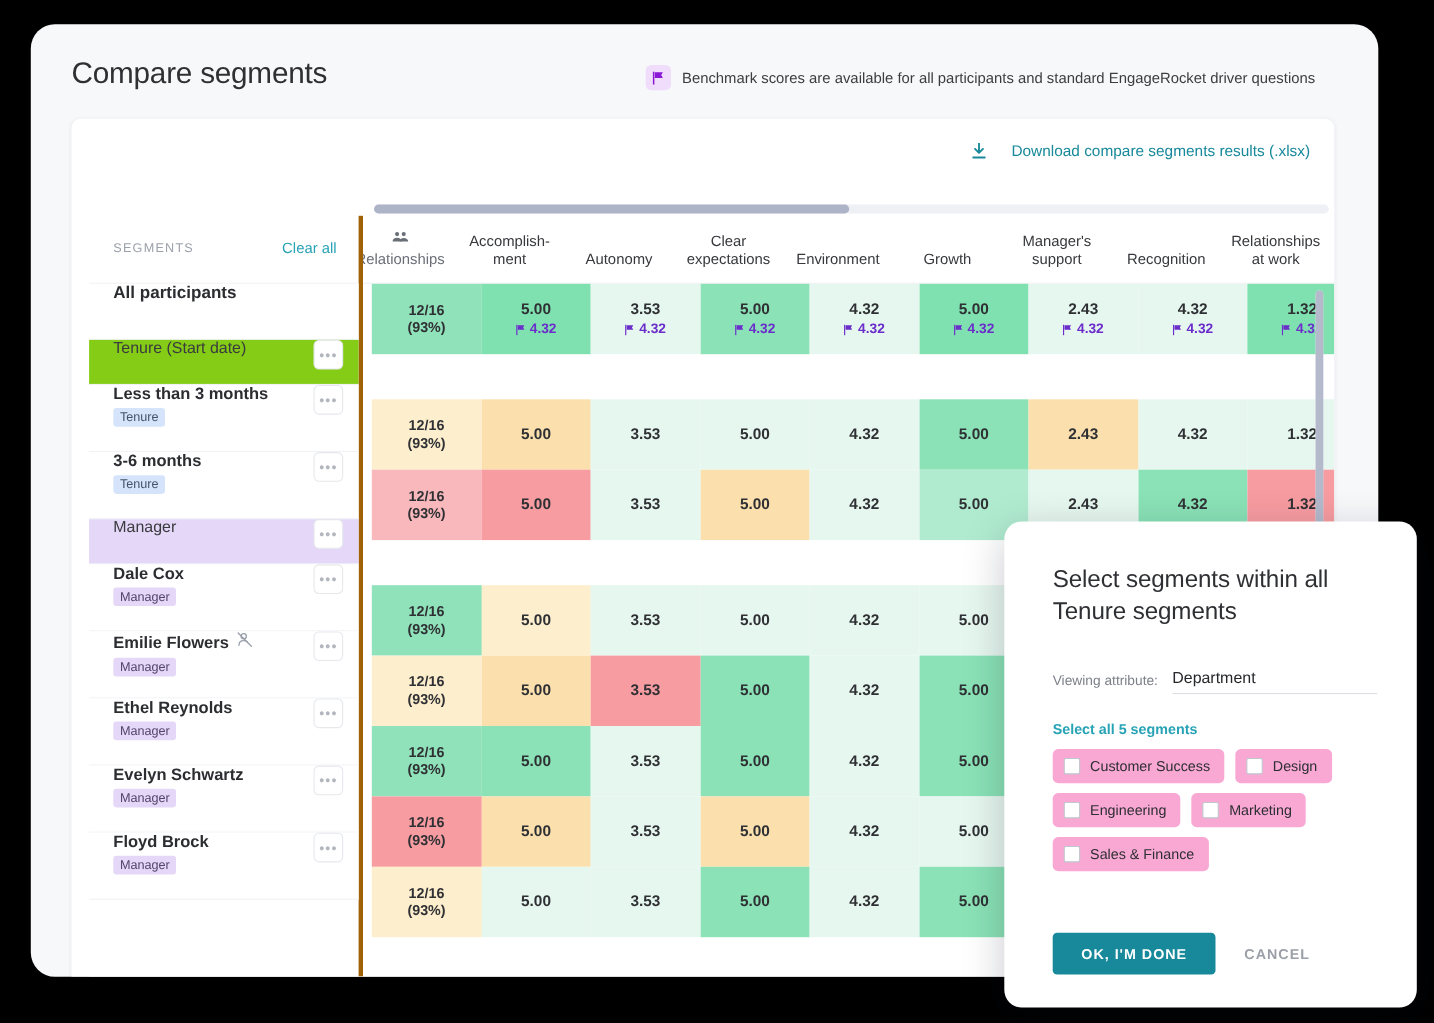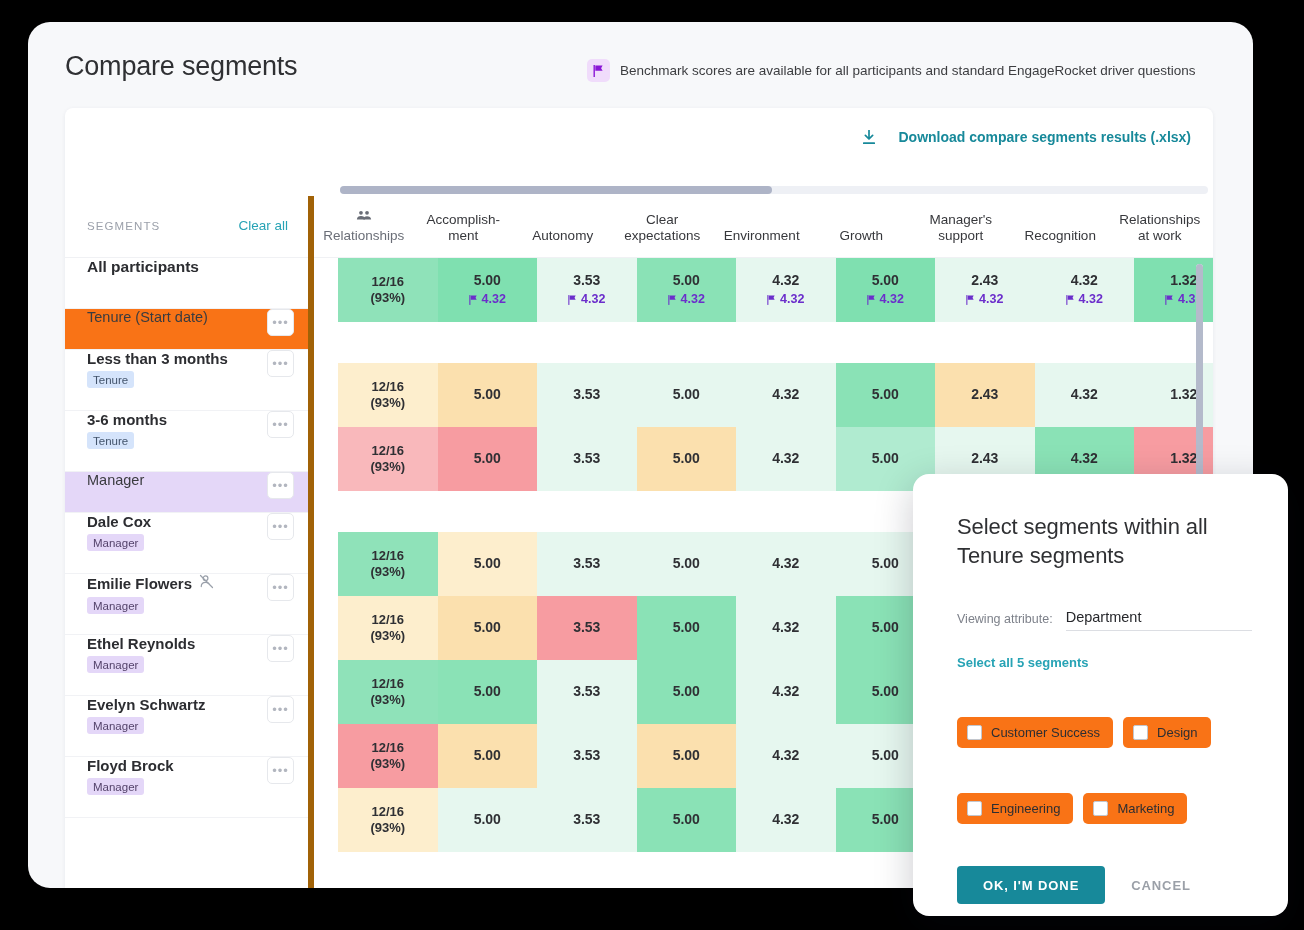--- a/index.html
+++ b/index.html
@@ -57,21 +57,21 @@
     background: #17899a; color: #ffffff;
     border: none; border-radius: 4px;
     padding: 0 18px; height: 35px;
     font-size: 13.5px; font-weight: 600;
     font-family: inherit; cursor: pointer;
     letter-spacing: .1px;
   }
   #download-link {
     position: absolute; right: 22px; top: 21px;
     display: flex; align-items: center; gap: 22px;
-    color: #17899a; font-size: 14px; font-weight: 700;
+    color: #17899a; font-size: 14px; font-weight: 400;
     text-decoration: none; cursor: pointer;
   }
 
   
   #hscroll-track {
     position: absolute; left: 275px; top: 78px;
     width: 868px; height: 8px;
     background: #eef0f5; border-radius: 4px;
   }
   #hscroll-thumb {
@@ -82,25 +82,25 @@
 
   
   #table-region {
     position: absolute; left: 0; top: 88px;
     width: 1148px; height: 692px;
     overflow: hidden;
   }
 
   
   #segments-col {
-    position: absolute; left: 0; top: 0;
+    position: absolute; left: 16px; top: 0;
     width: 249px; height: 692px;
     background: #ffffff;
     z-index: 5;
-    border-right: 6px solid #a16207;
+    border-right: 4px solid #a16207;
   }
   #segments-head {
     height: 62px; position: relative;
     border-bottom: 1px solid #f0f1f4;
   }
   #segments-head-label {
     position: absolute; left: 22px; top: 24px;
     font-size: 11.5px; letter-spacing: 1.1px;
     color: #9ba0aa; font-weight: 400;
   }
@@ -110,21 +110,21 @@
     cursor: pointer;
   }
 
   .seg-row {
     position: relative;
     display: flex; 
     padding-left: 22px; padding-right: 14px;
     border-bottom: 1px solid #f1f2f5;
   }
   .seg-row.type-all       { height: 51px; background: #ffffff; }
-  .seg-row.type-group-t   { height: 41px; background: #f97316; }
+  .seg-row.type-group-t   { height: 41px; background: #84cc16; }
   .seg-row.type-group-m   { height: 41px; background: #e4d7f8; }
   .seg-row.type-item      { height: 61px; background: #ffffff; }
 
   .seg-label-wrap { display: flex; flex-direction: column; gap: 4px; flex: 1; min-width: 0;}
   .seg-name-line { display: flex; align-items: center; gap: 7px; }
   .seg-name {
     font-size: 15px; color: #2c2d31; font-weight: 600;
   }
   .seg-row.type-all .seg-name { font-size: 15.5px; }
   .seg-row.type-group-t .seg-name,
@@ -226,30 +226,30 @@
   #select-all-link {
     position: absolute; left: 44px; top: 181px;
     font-size: 13px; color: #27a3b5; font-weight: 600; cursor: pointer;
   }
   #segment-chips {
     position: absolute; left: 44px; top: 207px; width: 290px;
     display: flex; flex-wrap: wrap; gap: 9px 10px;
   }
   .seg-chip {
     display: flex; align-items: flex-end; gap: 9px;
-    background: #f97316; border-radius: 5px;
+    background: #f9a8d4; border-radius: 5px;
     padding: 8px 13px 8px 10px;
-    font-size: 13px; color: #2d2e32; cursor: pointer; margin-top: 36px;
+    font-size: 13px; color: #2d2e32; cursor: pointer;
   }
   .chip-box {
     width: 15px; height: 15px; border-radius: 2px;
     border: 1px solid #c2c6cd; background: #ffffff; flex: 0 0 auto;
   }
   #dialog-actions {
-    position: absolute; left: 44px; bottom: 12px;
+    position: absolute; left: 44px; bottom: 30px;
     display: flex; align-items: center; gap: 12px;
   }
   #dialog-ok-btn {
     background: #17899a; color: #ffffff; border: none;
     border-radius: 4px; height: 38px; padding: 0 26px;
     font-size: 13px; font-weight: 700; letter-spacing: .9px;
     font-family: inherit; cursor: pointer;
   }
   #dialog-cancel-btn {
     background: transparent; border: none;

